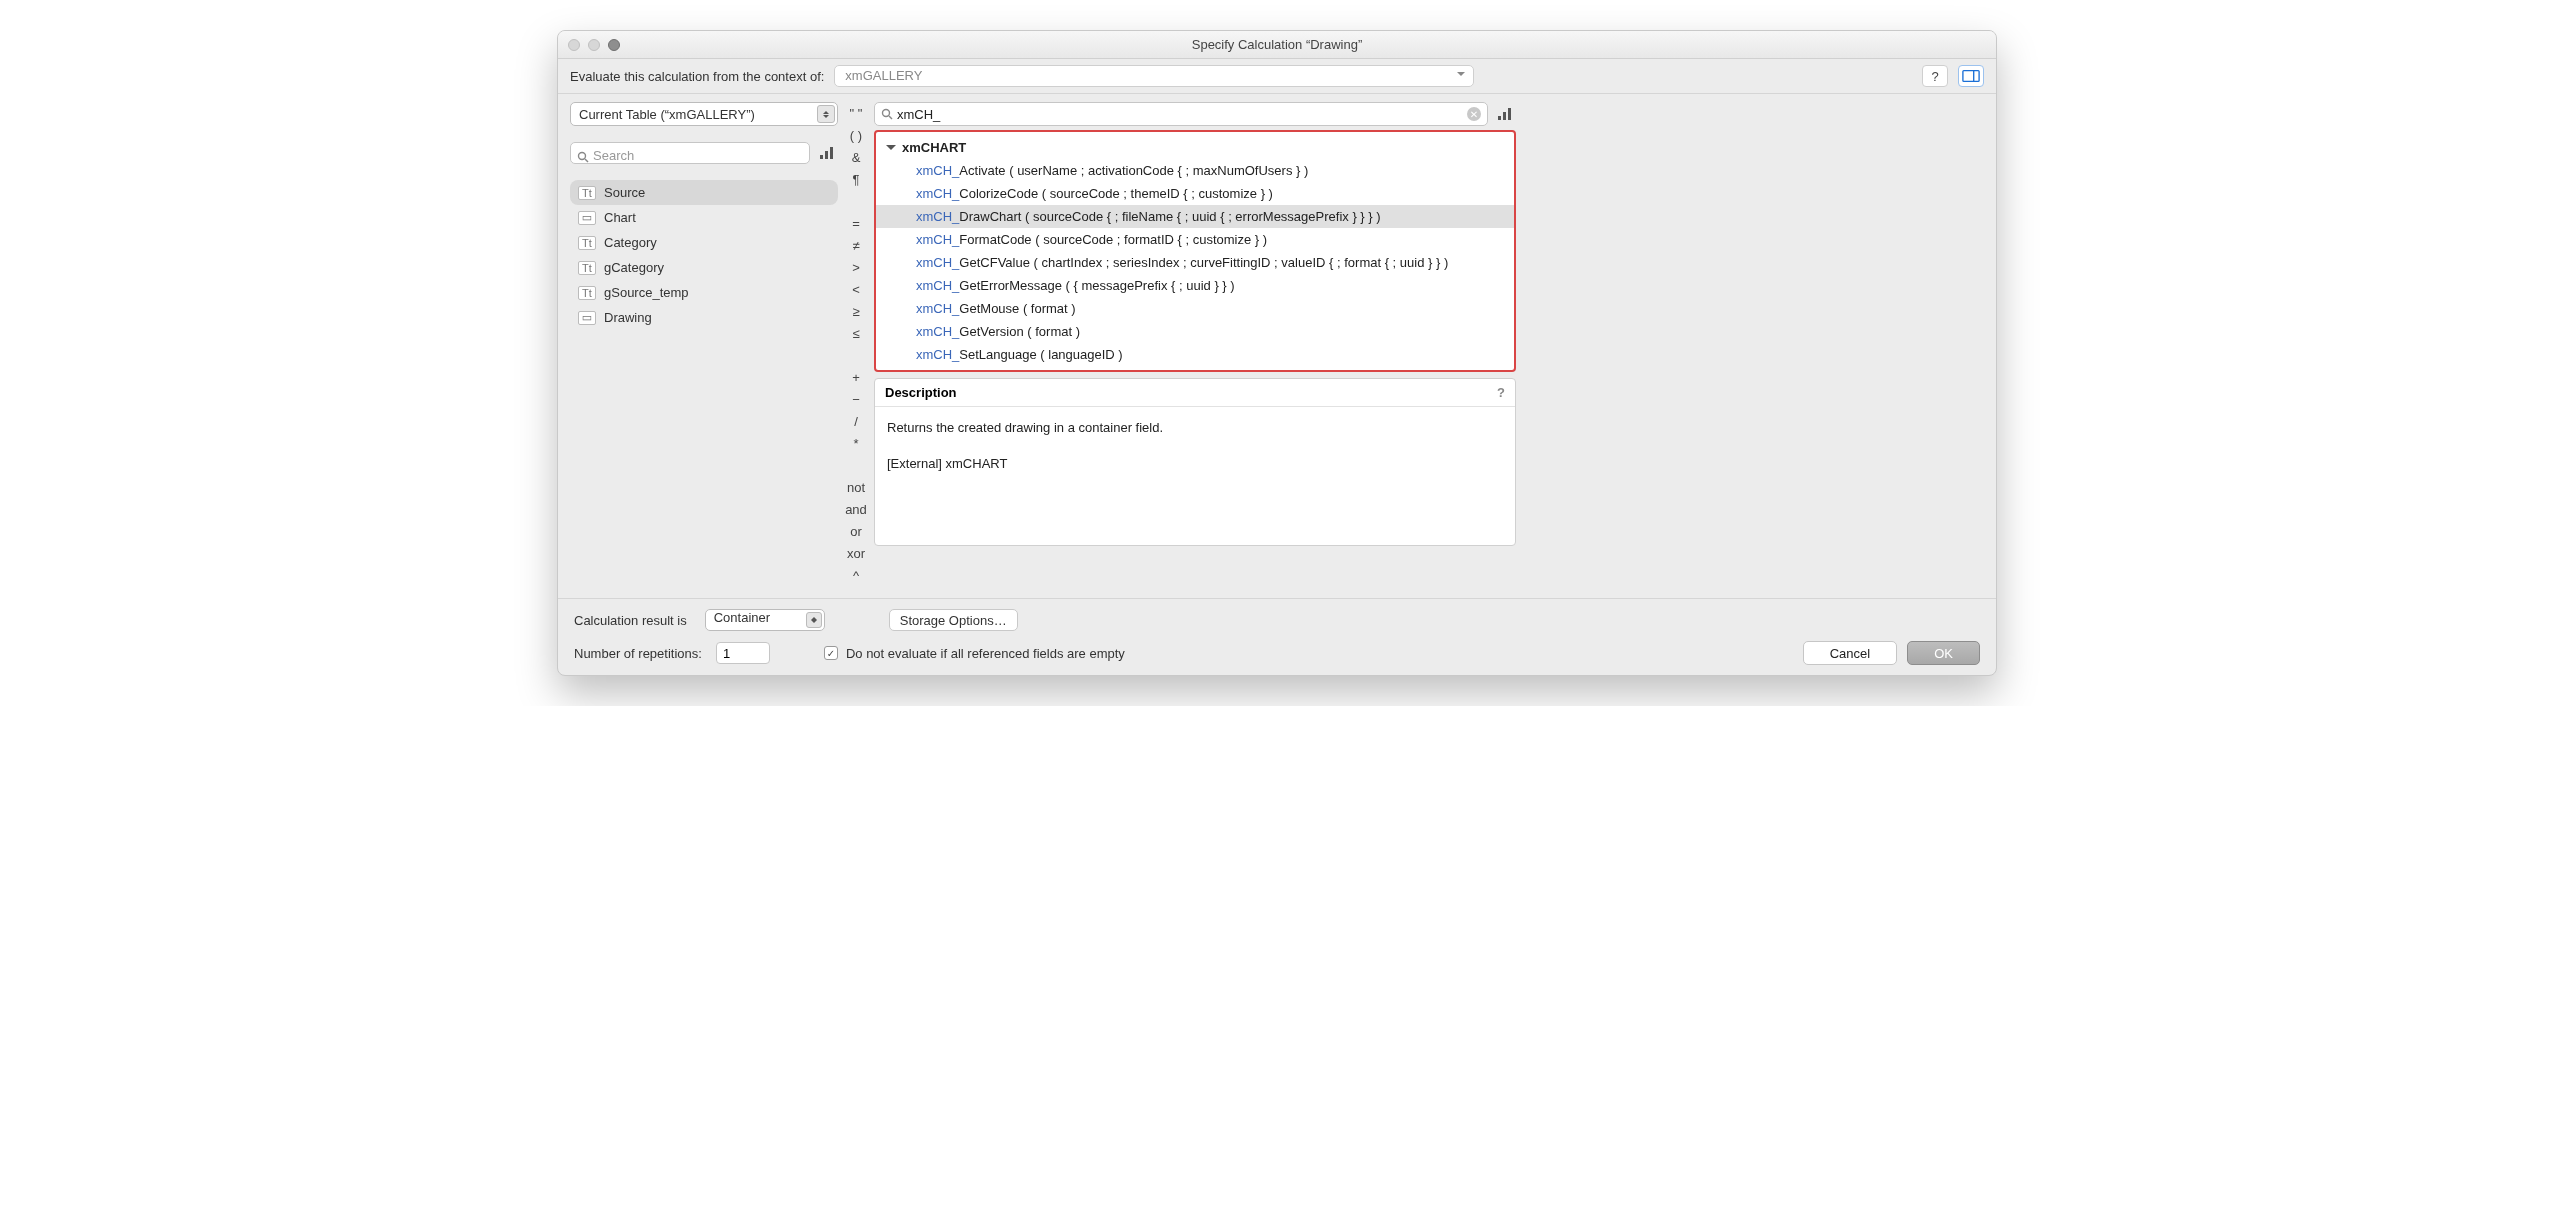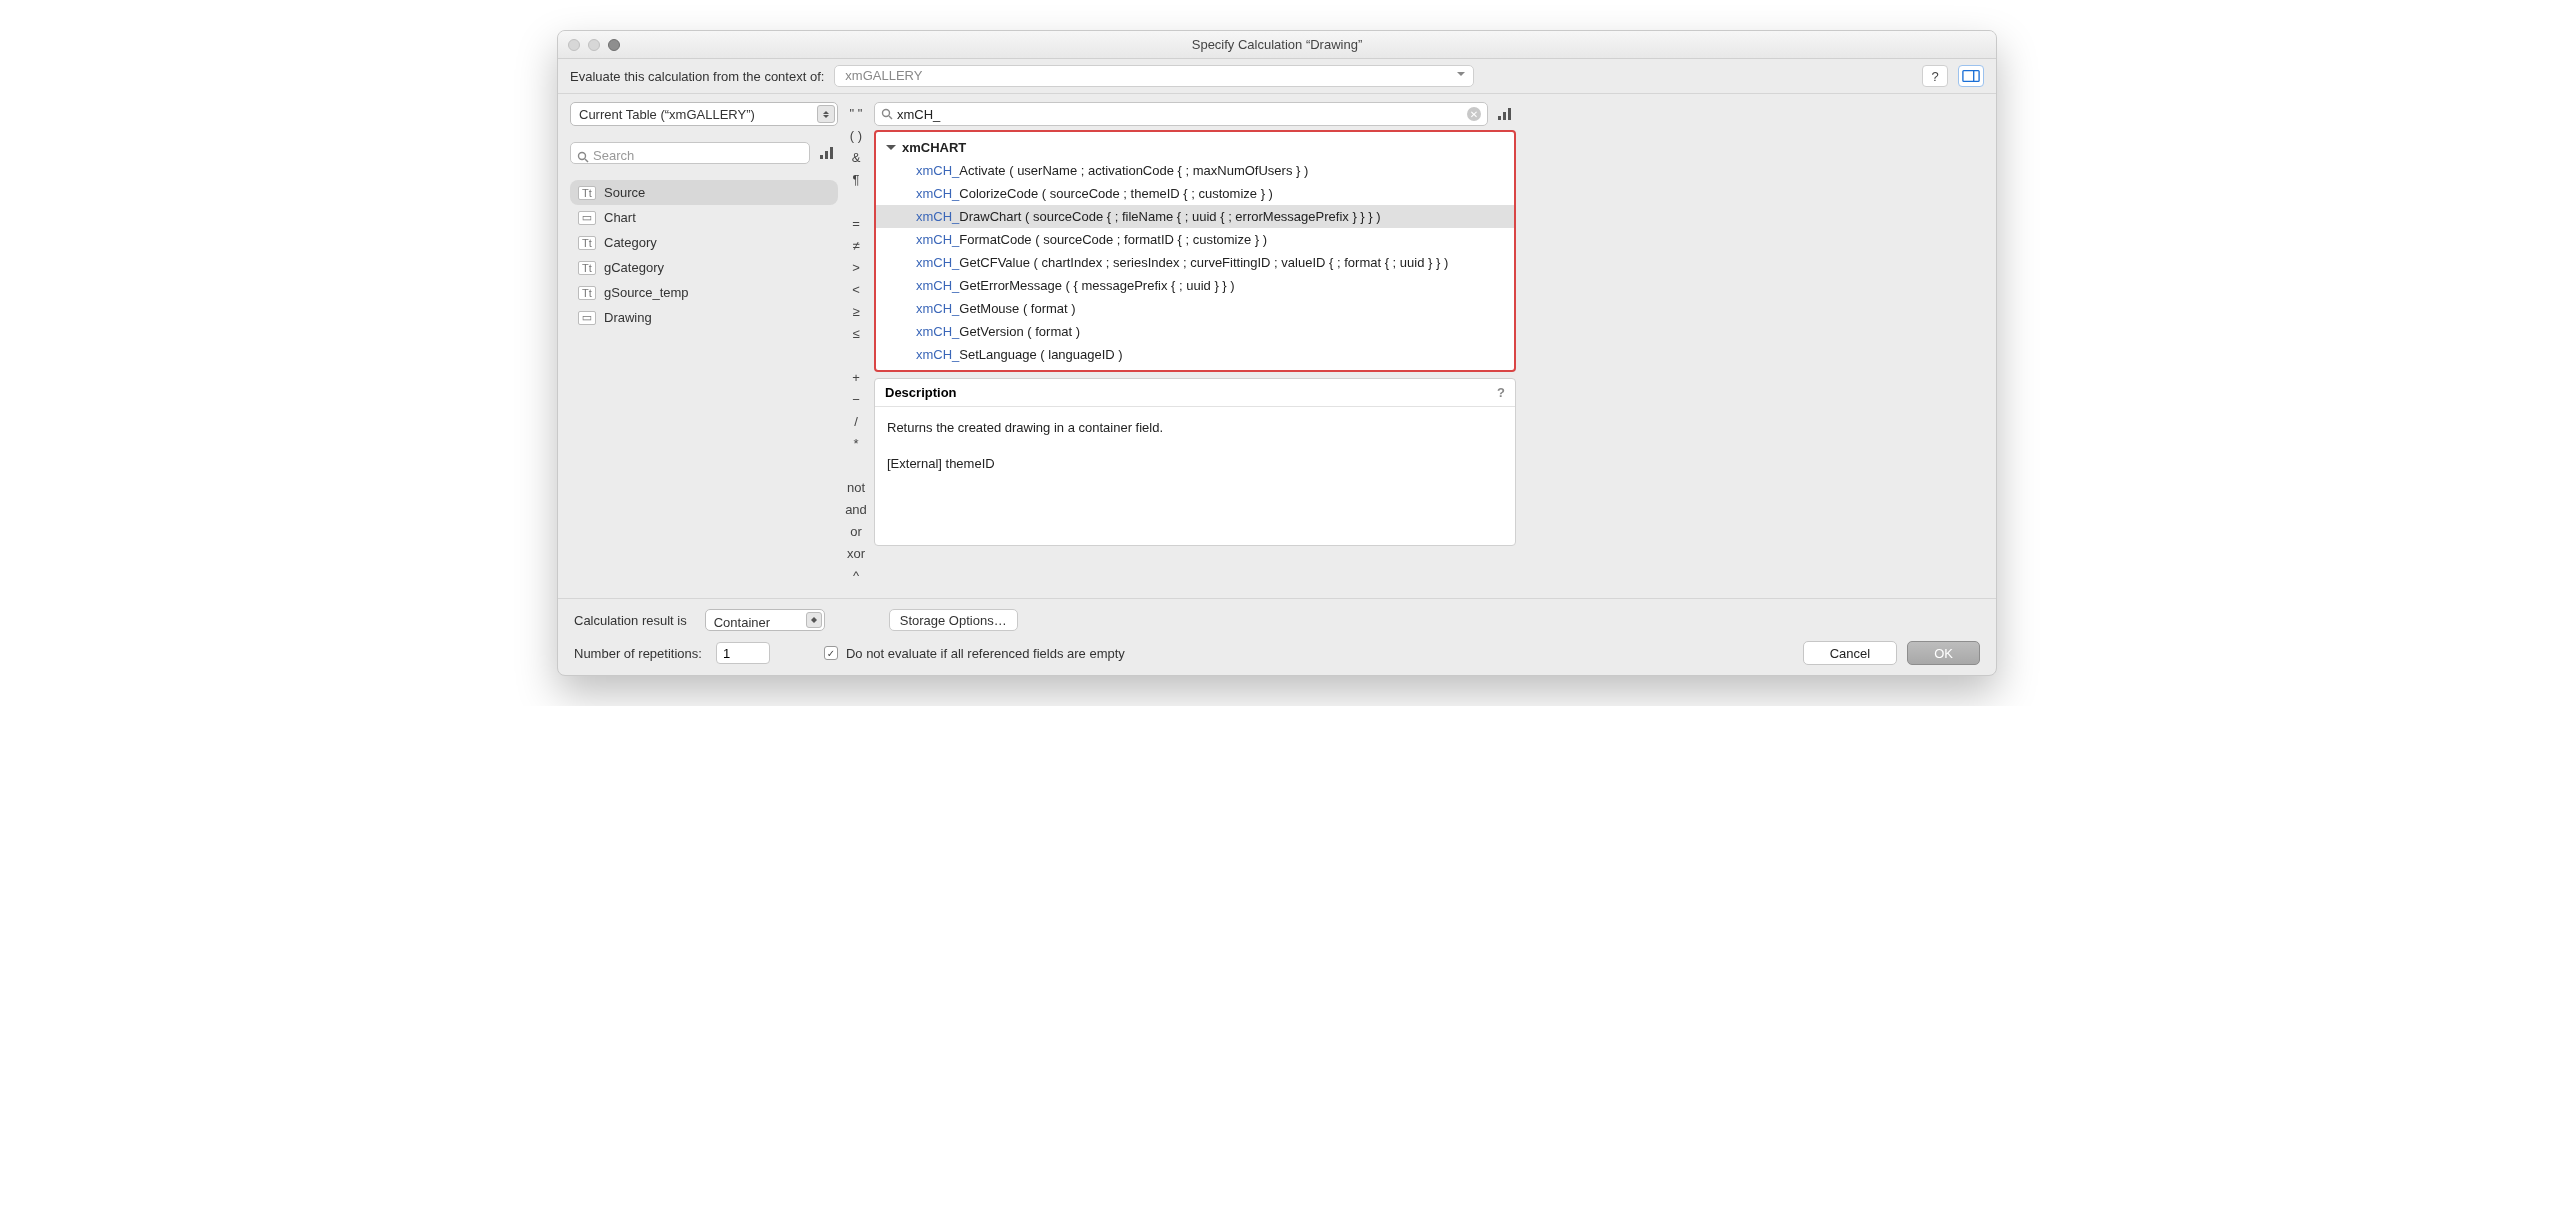--- a/index.html
+++ b/index.html
@@ -105,21 +105,21 @@
 .desc-body { padding:10px 12px; font-size:13px; color:#222; line-height:1.7; }
 .desc-q { color:#888; }
 
 .footer {
   border-top:1px solid #d5d5d5; padding:10px 16px;
   display:flex; flex-direction:column; gap:10px; font-size:13px; color:#333;
 }
 .footer-row { display:flex; align-items:center; gap:14px; }
 .result-select {
   width:120px; background:#fff; border:1px solid #bcbcbc; border-radius:5px; height:22px;
-  padding:0 8px; font-size:13px; display:flex; align-items:flex-end; position:relative;
+  padding:0 8px; font-size:13px; display:flex; align-items:flex-start; position:relative;
 }
 .result-select .stepper { position:absolute; right:2px; top:2px; width:16px; height:16px; background:#e6e6e6; border:1px solid #bbb; border-radius:3px; display:flex; flex-direction:column; align-items:center; justify-content:center; }
 .result-select .stepper::before{content:"";border:3px solid transparent;border-bottom-color:#555;}
 .result-select .stepper::after{content:"";border:3px solid transparent;border-top-color:#555;}
 .storage-btn {
   background:#fff; border:1px solid #c9c9c9; border-radius:5px; height:22px; padding:0 10px; font-size:13px;
   display:flex; align-items:center;
 }
 .rep-input { width:54px; height:22px; border:1px solid #c6c6c6; border-radius:4px; padding:0 6px; font-size:13px; background:#fff; }
 .chk { width:14px; height:14px; border:1px solid #999; border-radius:3px; background:#fff; display:inline-flex; align-items:center; justify-content:center; font-size:10px; color:#444; }
@@ -276,21 +276,21 @@
       </div>
 
       <div class="desc">
         <div class="desc-head">
           <span>Description</span>
           <span class="desc-q">?</span>
         </div>
         <div class="desc-body">
           <div>Returns the created drawing in a container field.</div>
           <div style="height:14px"></div>
-          <div>[External] themeID</div>
+          <div>[External] xmCHART</div>
           <div style="height:60px"></div>
         </div>
       </div>
     </div>
 
   </div>
 
   <div class="footer">
     <div class="footer-row">
       <span>Calculation result is</span>

